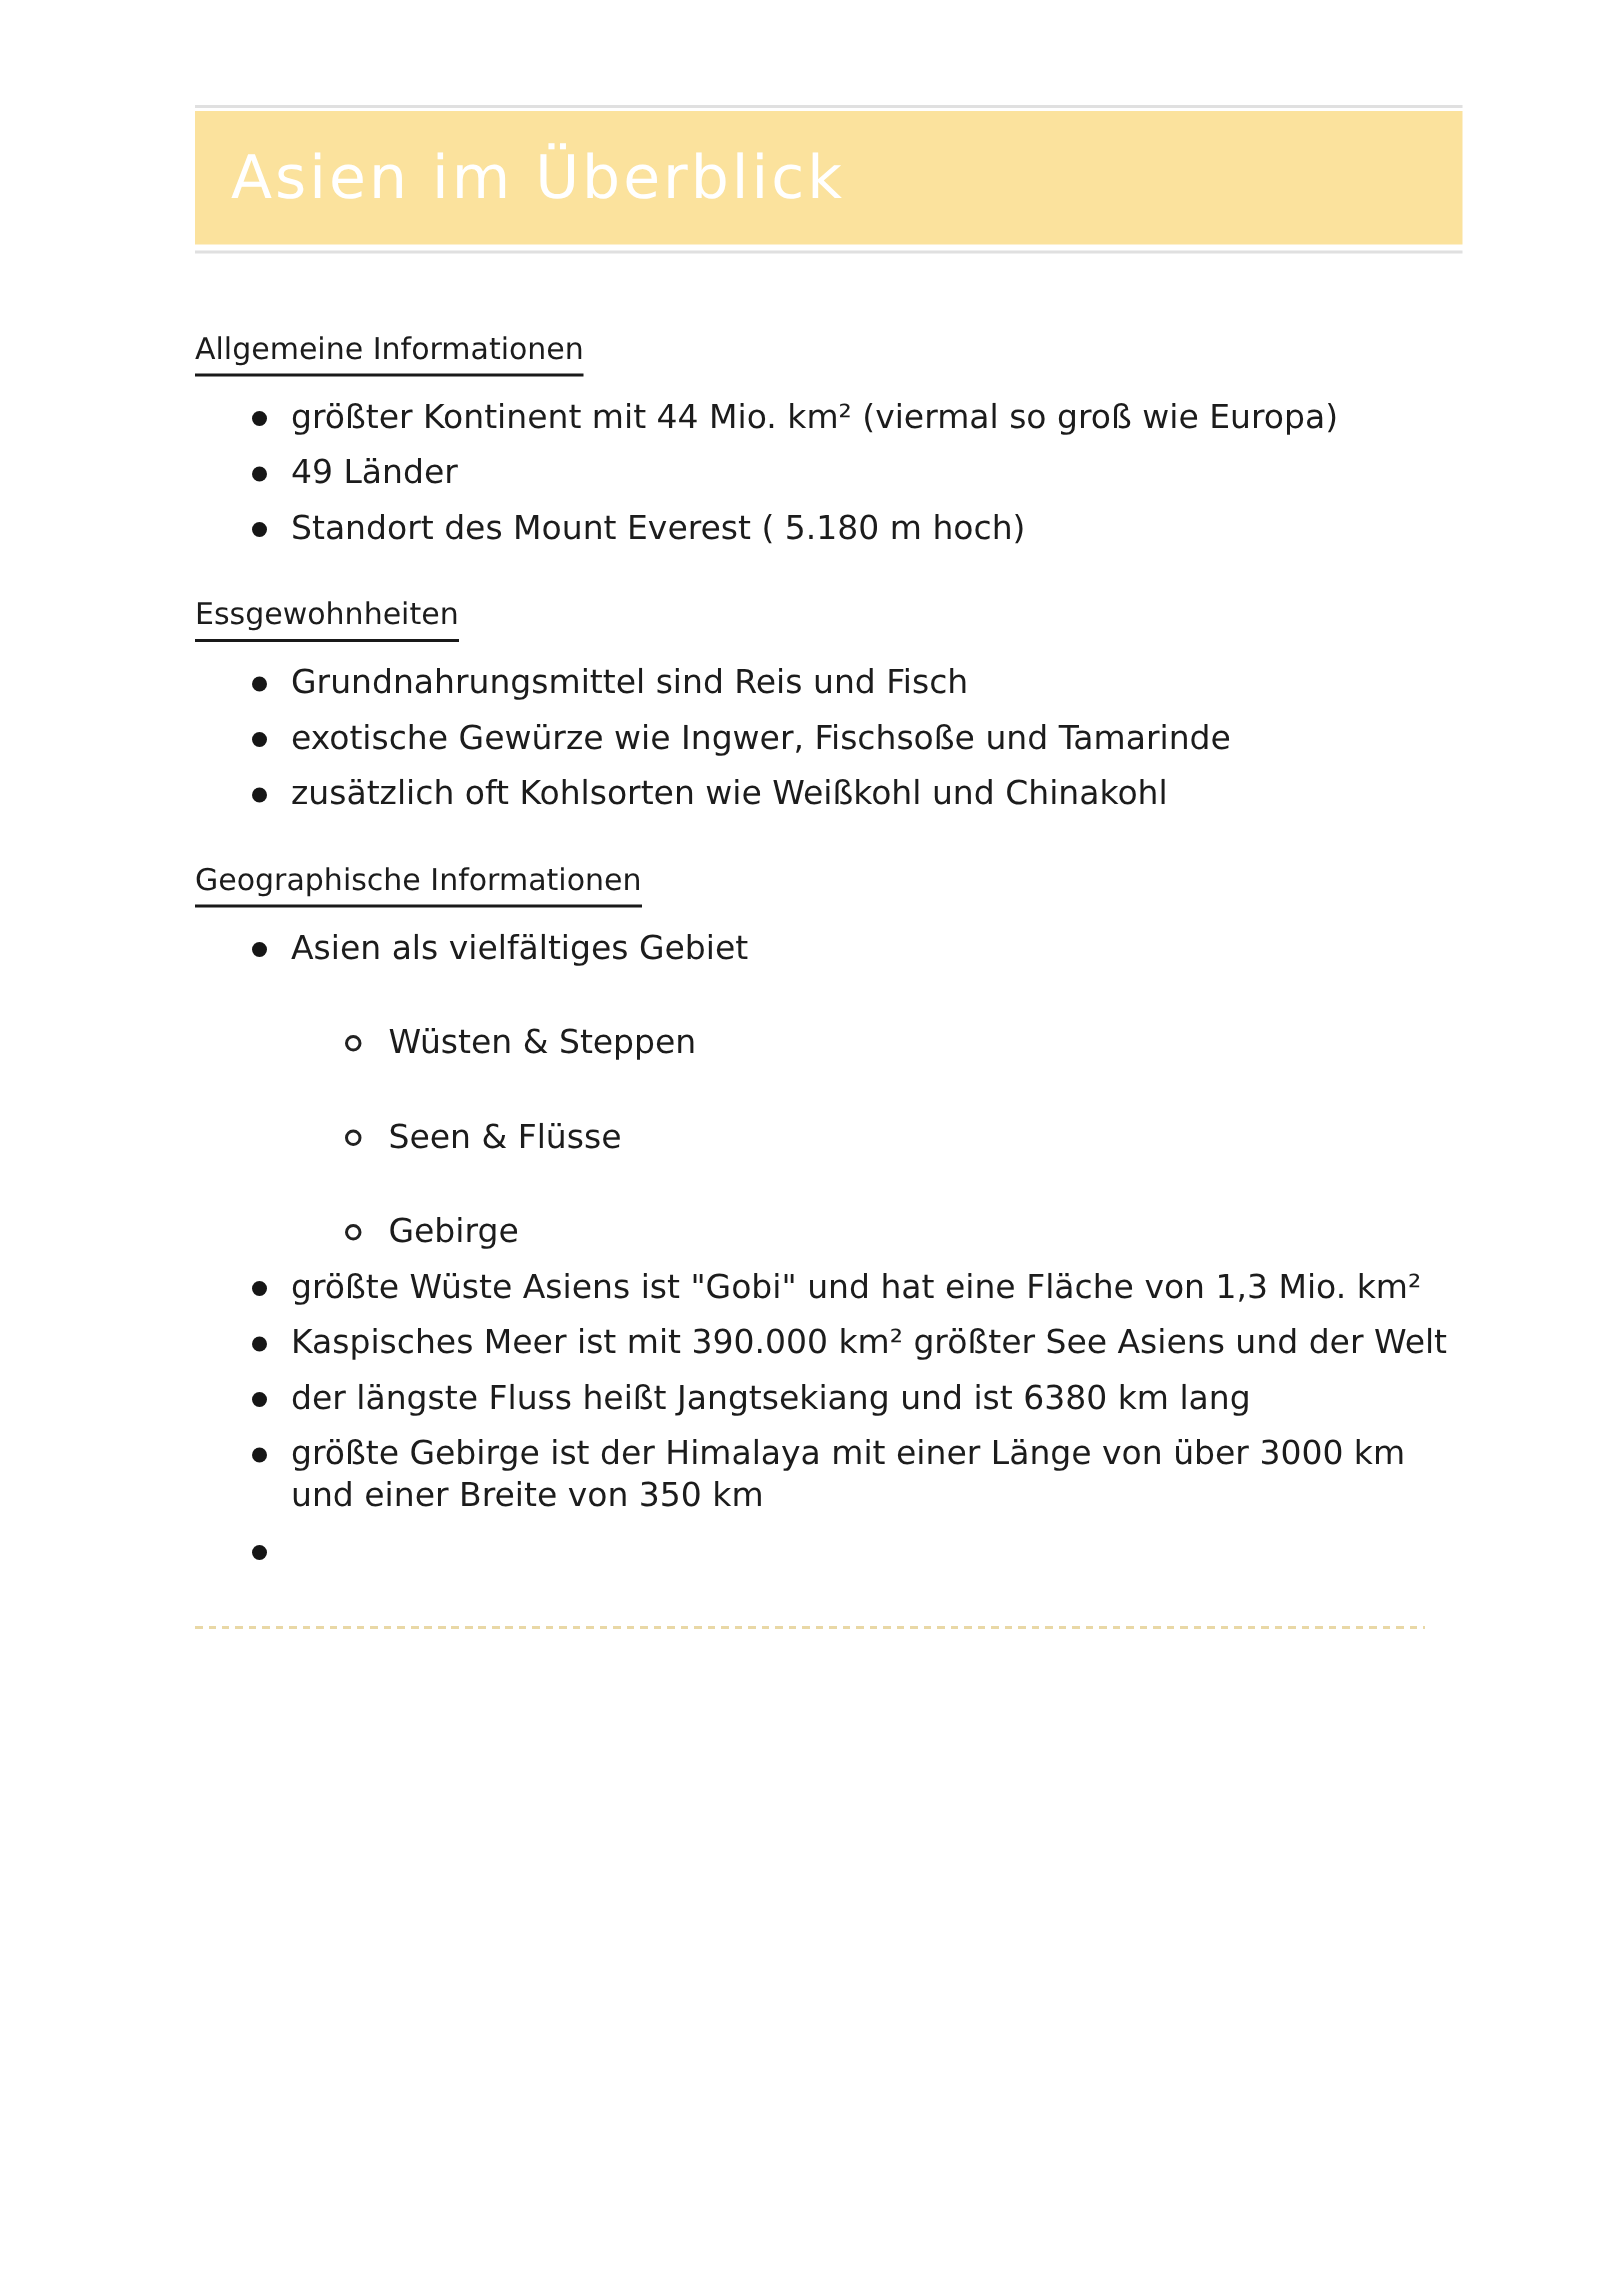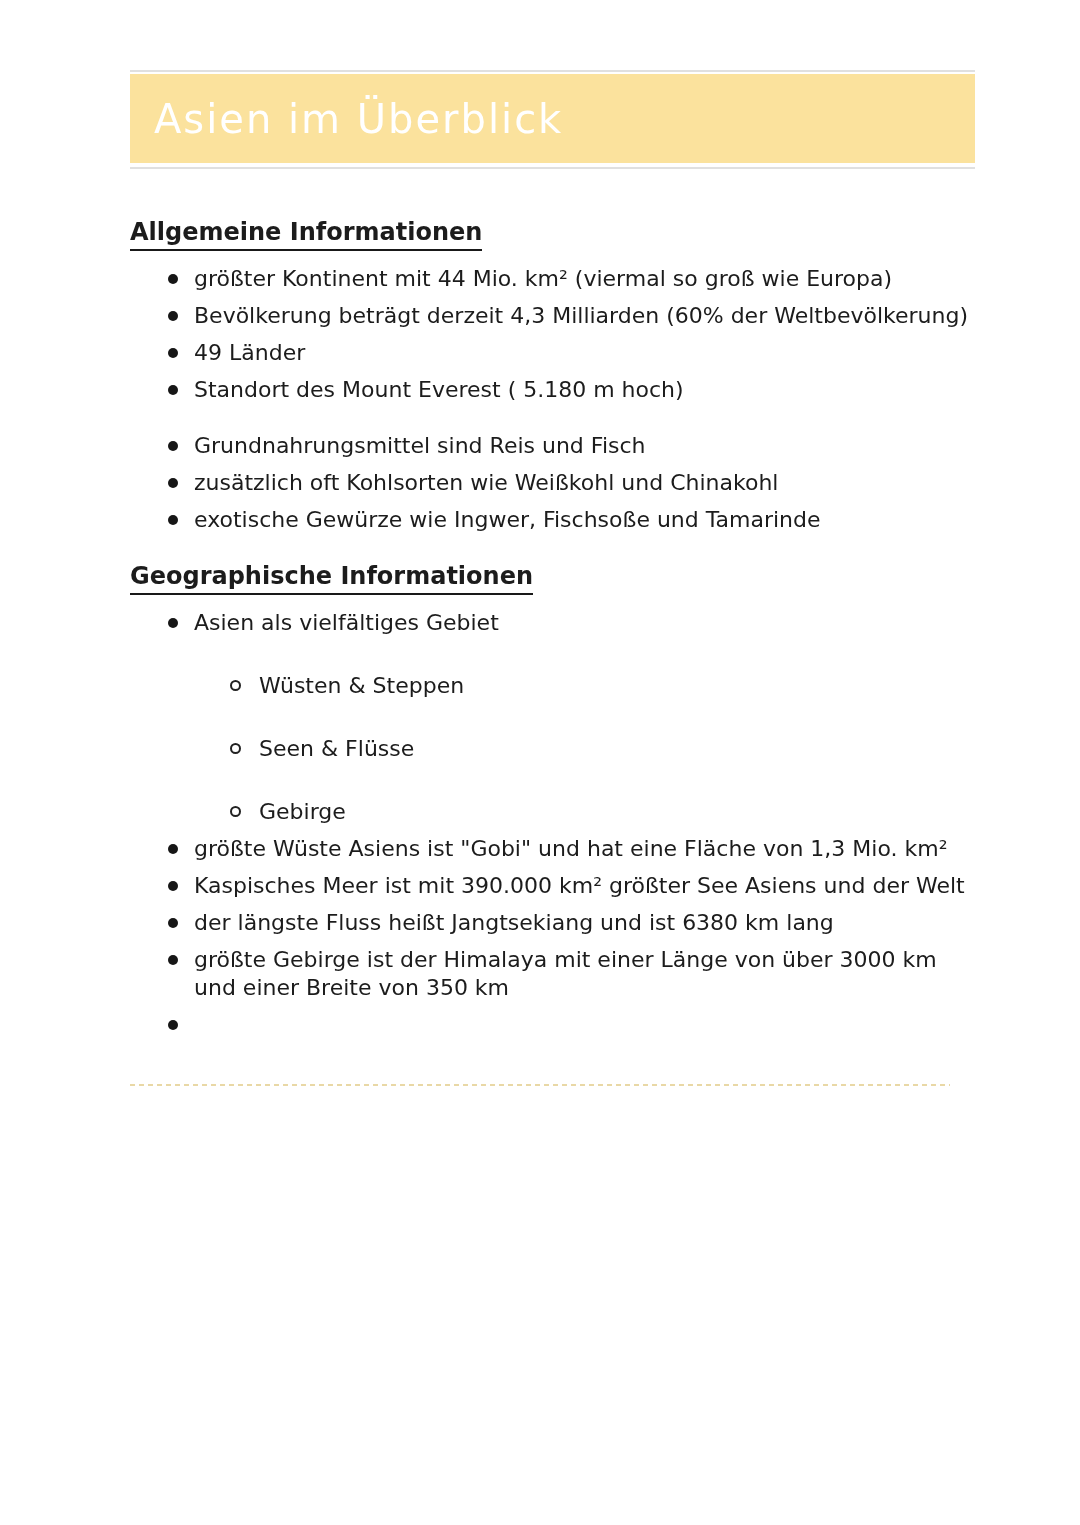--- a/index.html
+++ b/index.html
@@ -20,21 +20,21 @@
     background:#fbe29d;
     display:flex;align-items:center;
   }
   .title{
     margin:0;padding-left:24px;
     font-size:40px;font-weight:400;
     color:#ffffff;letter-spacing:2px;
   }
   .content{position:absolute;left:130px;top:218px;width:845px;}
   .section + .section{margin-top:28px;}
-  .heading{margin:0 0 14px 0;font-size:24px;font-weight:700;line-height:28px;}
+  .heading{margin:0 0 14px 0;font-size:20px;font-weight:400;line-height:28px;}
   .heading-text{
     display:inline-block;
     border-bottom:2px solid #191919;
     padding-bottom:3px;
   }
   .item{
     display:flex;align-items:flex-start;
     margin-bottom:9px;
     font-size:22px;line-height:28px;
   }
@@ -73,46 +73,43 @@
 
     <section class="section">
       <h2 class="heading"><span class="heading-text">Allgemeine Informationen</span></h2>
       <div class="list">
         <div class="item l1">
           <span class="dot"></span>
           <span class="txt">größter Kontinent mit 44 Mio. km² (viermal so groß wie Europa)</span>
         </div>
         <div class="item l1">
           <span class="dot"></span>
-          <span class="txt">Bevölkerung beträgt derzeit 4,3 Milliarden (60% der Weltbevölkerung)</span>
-        </div>
-        <div class="item l1">
-          <span class="dot"></span>
           <span class="txt">49 Länder</span>
         </div>
         <div class="item l1">
           <span class="dot"></span>
           <span class="txt">Standort des Mount Everest ( 5.180 m hoch)</span>
         </div>
       </div>
     </section>
 
     <section class="section">
+      <h2 class="heading"><span class="heading-text">Essgewohnheiten</span></h2>
       <div class="list">
         <div class="item l1">
           <span class="dot"></span>
           <span class="txt">Grundnahrungsmittel sind Reis und Fisch</span>
         </div>
         <div class="item l1">
           <span class="dot"></span>
-          <span class="txt">zusätzlich oft Kohlsorten wie Weißkohl und Chinakohl</span>
+          <span class="txt">exotische Gewürze wie Ingwer, Fischsoße und Tamarinde</span>
         </div>
         <div class="item l1">
           <span class="dot"></span>
-          <span class="txt">exotische Gewürze wie Ingwer, Fischsoße und Tamarinde</span>
+          <span class="txt">zusätzlich oft Kohlsorten wie Weißkohl und Chinakohl</span>
         </div>
       </div>
     </section>
 
     <section class="section">
       <h2 class="heading"><span class="heading-text">Geographische Informationen</span></h2>
       <div class="list">
         <div class="item l1">
           <span class="dot"></span>
           <span class="txt">Asien als vielfältiges Gebiet</span>

